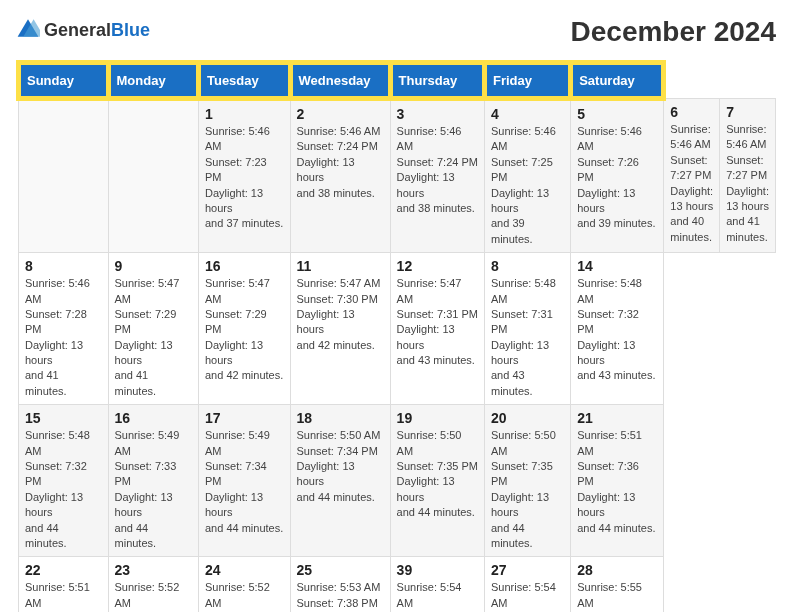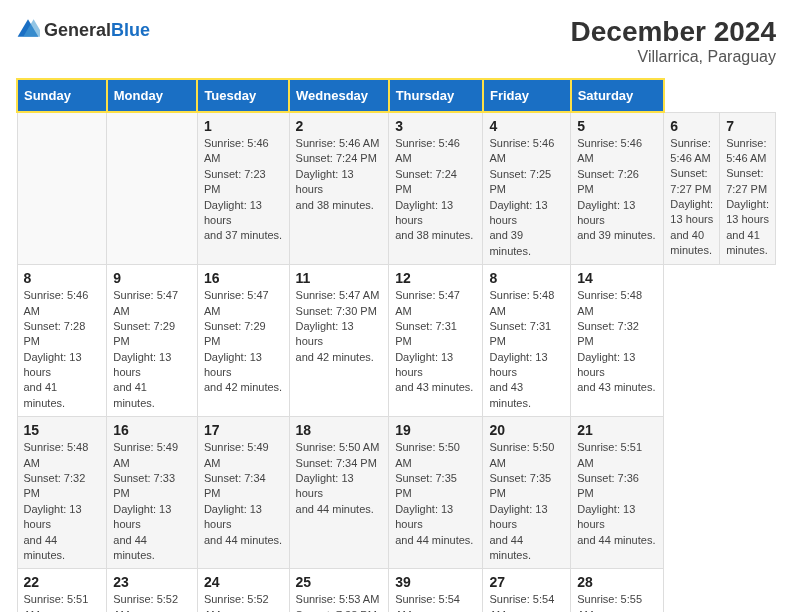--- a/index.html
+++ b/index.html
@@ -56,21 +56,21 @@
     }
     thead tr {
       background-color: #1a6fc4;
       color: #fff;
     }
     thead th {
       padding: 8px 6px;
       text-align: left;
       font-size: 13px;
       font-weight: bold;
-      border: 2px solid #fde047;
+      border: 5px solid #fde047;
     }
     tbody tr {
       background: #fff;
     }
     tbody tr:nth-child(odd) {
       background: #f5f5f5;
     }
     tbody td {
       padding: 5px 6px;
       vertical-align: top;
@@ -102,21 +102,20 @@
     <svg class="logo-icon" viewBox="0 0 30 30">
       <polygon points="15,4 28,26 2,26" fill="#1a6fc4"></polygon>
       <polygon points="22,4 35,26 9,26" fill="#4a9fd4" opacity="0.6"></polygon>
     </svg>
     <div>
       <span class="logo-text-general">General</span><span class="logo-text-blue">Blue</span>
     </div>
   </div>
   <div class="title-section">
     <div class="month-title">December 2024</div>
-    <div class="location-title">Villarrica, Paraguay</div>
   </div>
 </div>
 
 <table>
   <thead>
     <tr>
     <th>Sunday</th>
         <th>Monday</th>
         <th>Tuesday</th>
         <th>Wednesday</th>

